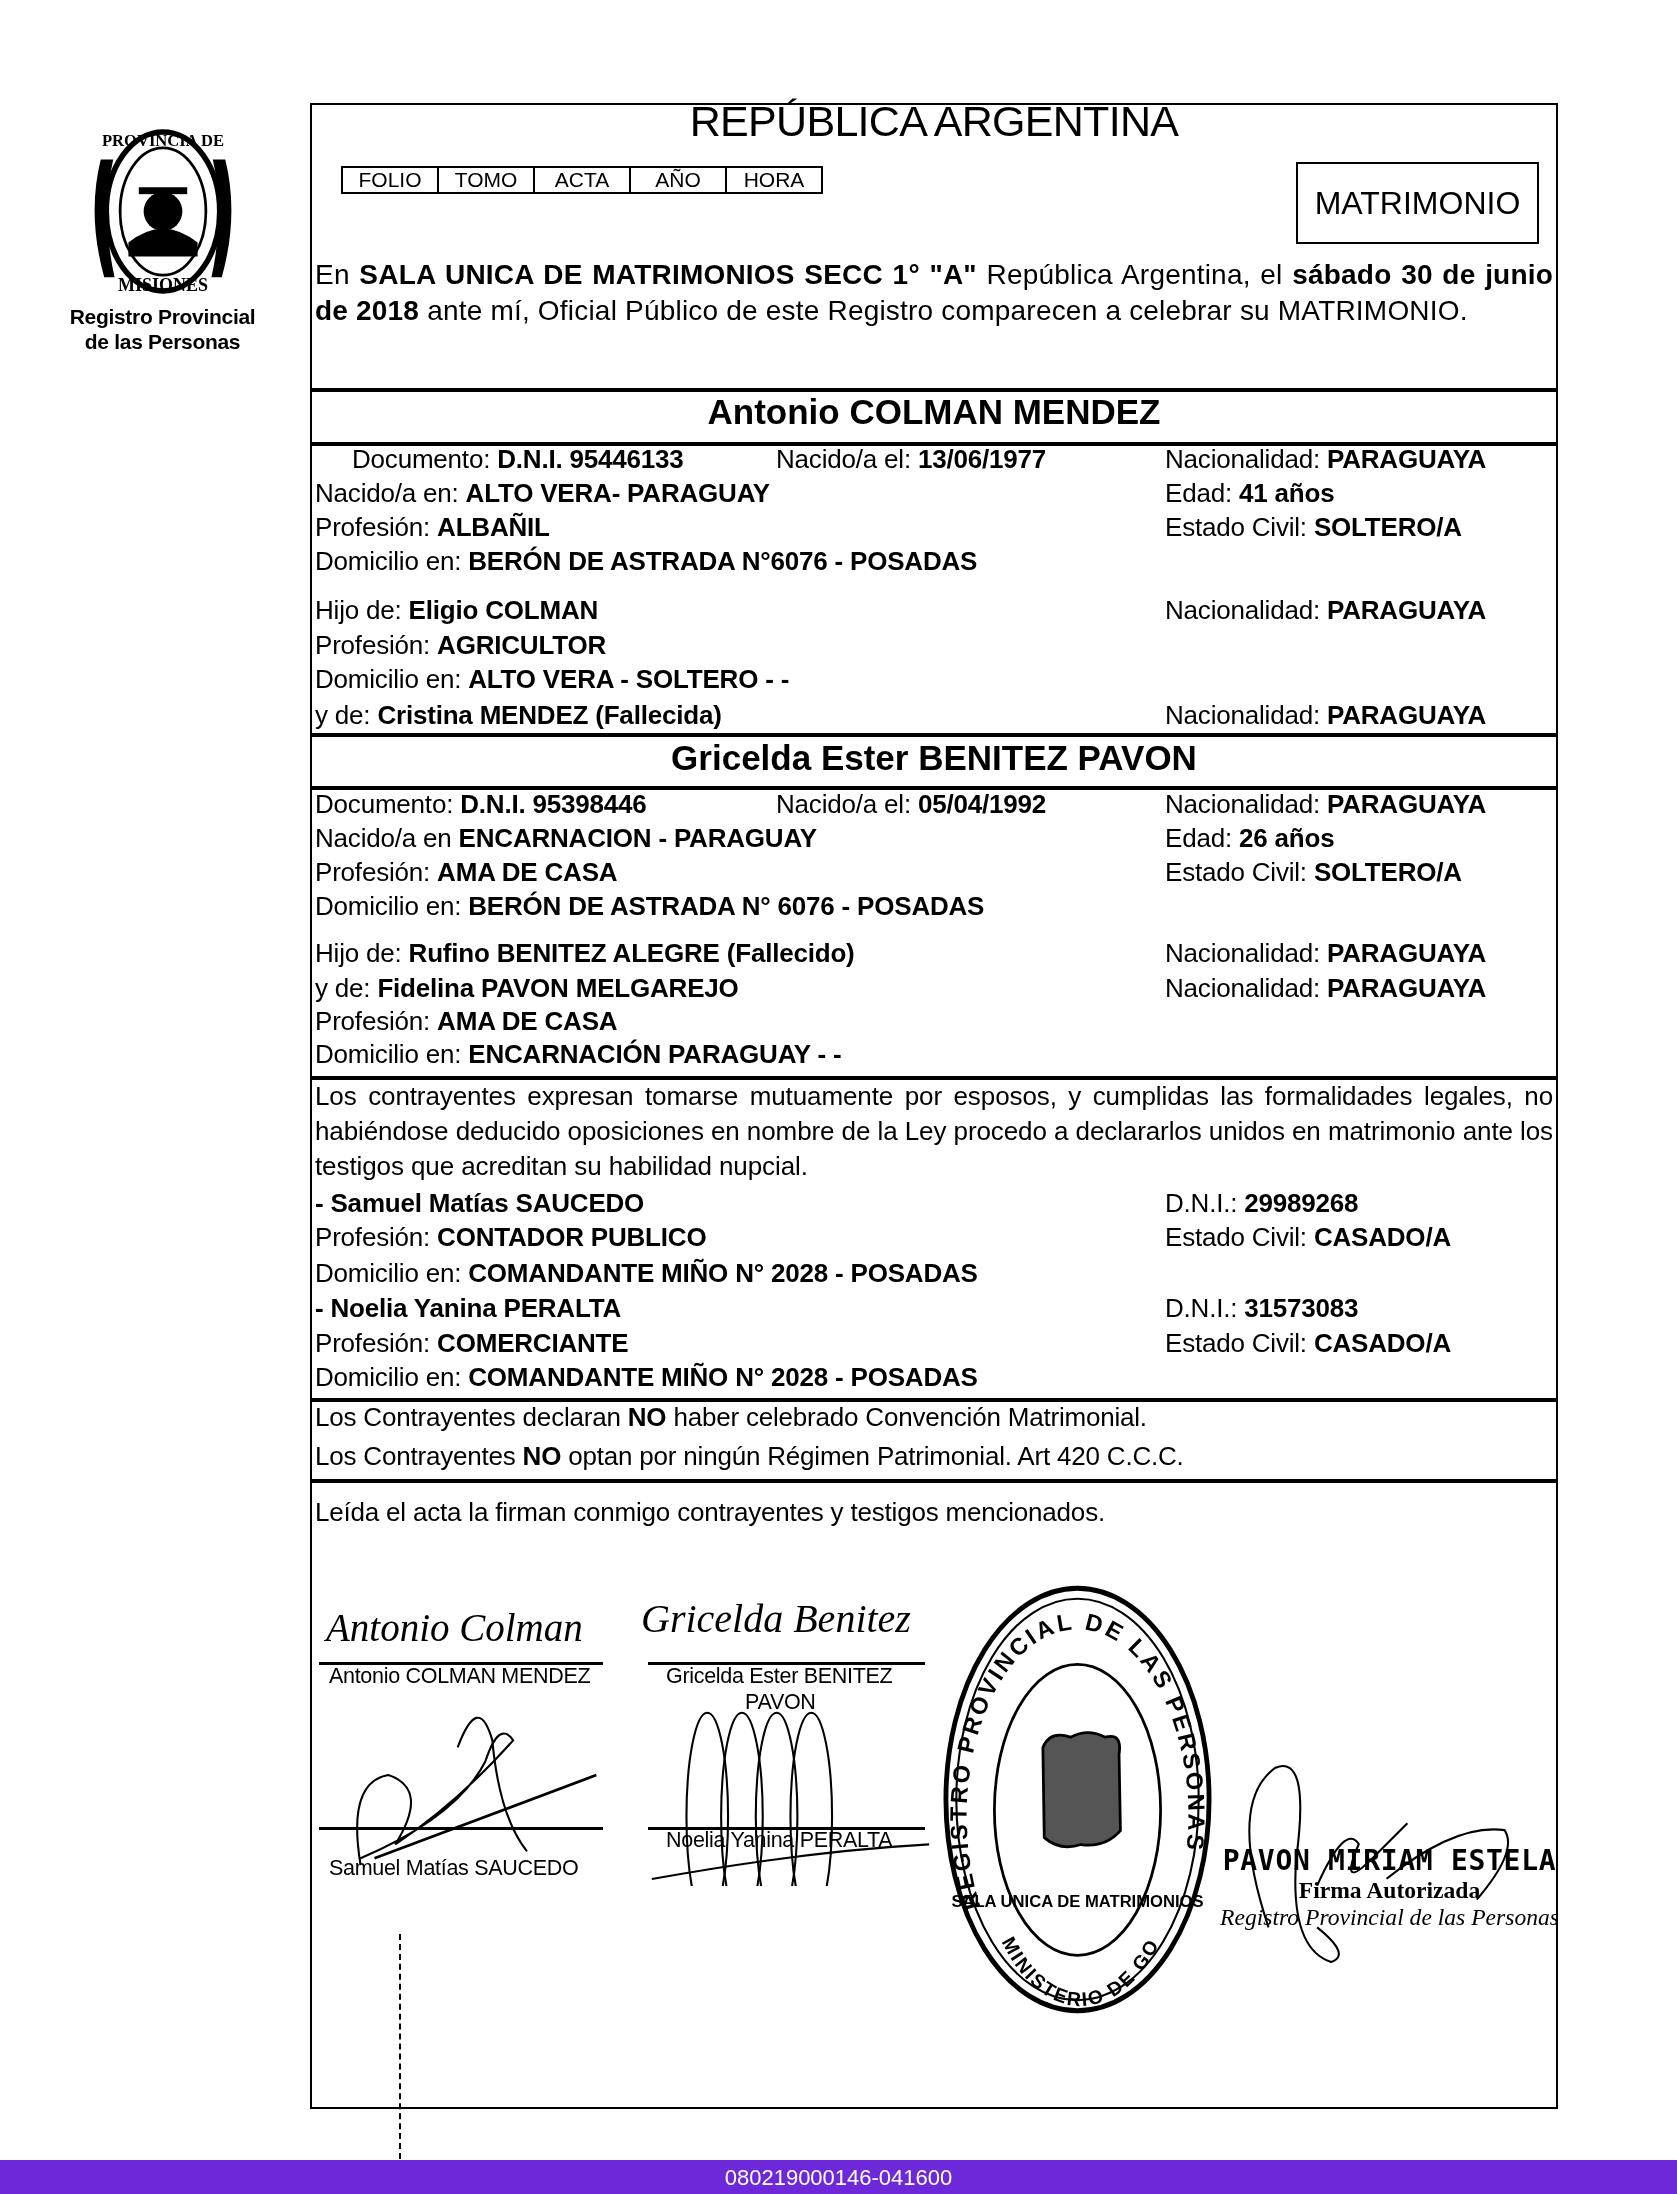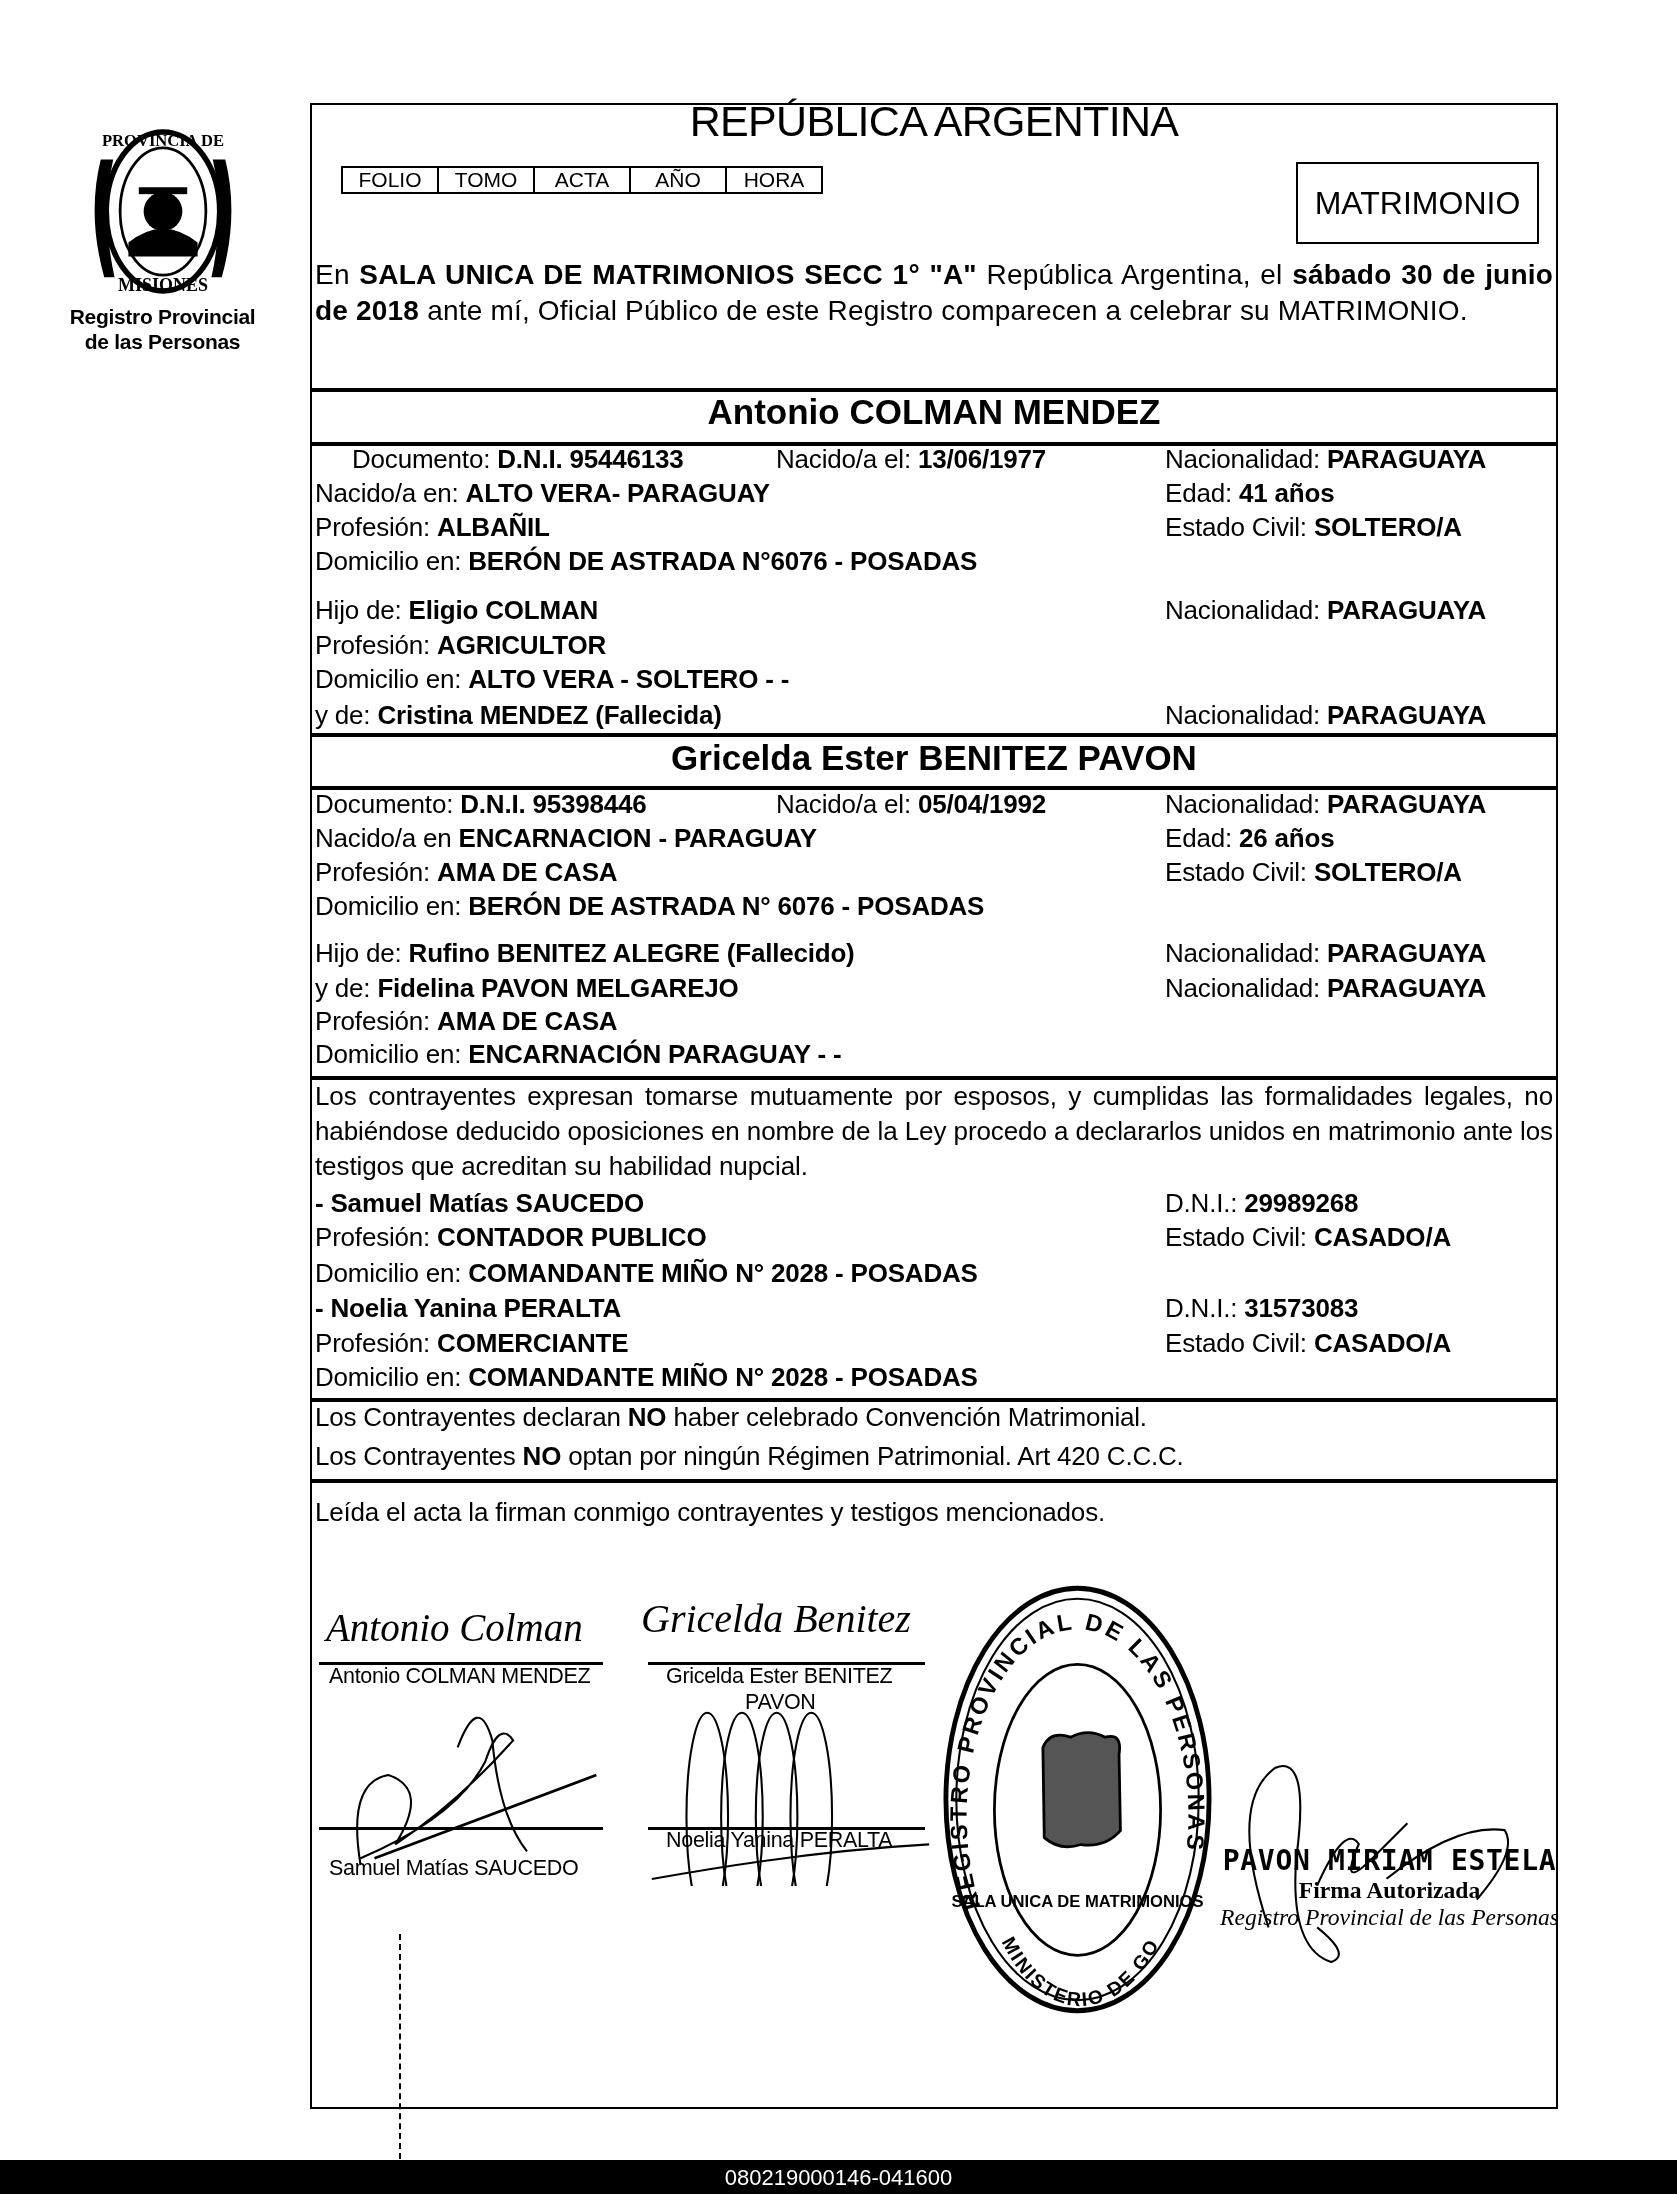--- a/index.html
+++ b/index.html
@@ -22,21 +22,21 @@
   .row { position:absolute; font-size:26px; line-height:30.5px; white-space:nowrap; letter-spacing:-0.2px; }
   .row b { font-weight:bold; }
   .para { position:absolute; left:315px; width:1238px; font-size:26px; line-height:35px; text-align:justify; letter-spacing:-0.1px; }
   .sig-line { position:absolute; height:2.8px; background:#000; }
   .sig-label { position:absolute; font-size:21.5px; white-space:nowrap; letter-spacing:-0.3px; }
   .stamp { position:absolute; left:939px; top:1581px; width:277px; height:437px; }
   .official { position:absolute; left:1220px; top:1844px; text-align:center; }
   .off-name { font-size:28px; font-family:"DejaVu Sans Mono", monospace; font-weight:bold; letter-spacing:0.7px; }
   .off-role { font-size:23.6px; font-family:"Liberation Serif", serif; font-weight:bold; }
   .off-org { font-size:23.6px; font-family:"Liberation Serif", serif; font-style:italic; }
-  .footer { position:absolute; left:0; top:2160px; width:1677px; height:35px; background:#000000; color:#fff; font-size:22px;
+  .footer { position:absolute; left:0; top:2160px; width:1677px; height:35px; background:#6d28d9; color:#fff; font-size:22px;
             text-align:center; line-height:35px; }
   .dashed-v { position:absolute; left:399px; width:0; border-left:2.1px dashed #000; }
 </style>
 </head>
 <body>
 
 <div class="logo-wrap">
   <svg width="166" height="180" viewBox="0 0 240 260">
     <ellipse cx="120" cy="135" rx="82" ry="115" fill="#fff" stroke="#000" stroke-width="8"></ellipse>
     <ellipse cx="120" cy="135" rx="62" ry="92" fill="none" stroke="#000" stroke-width="4"></ellipse>

